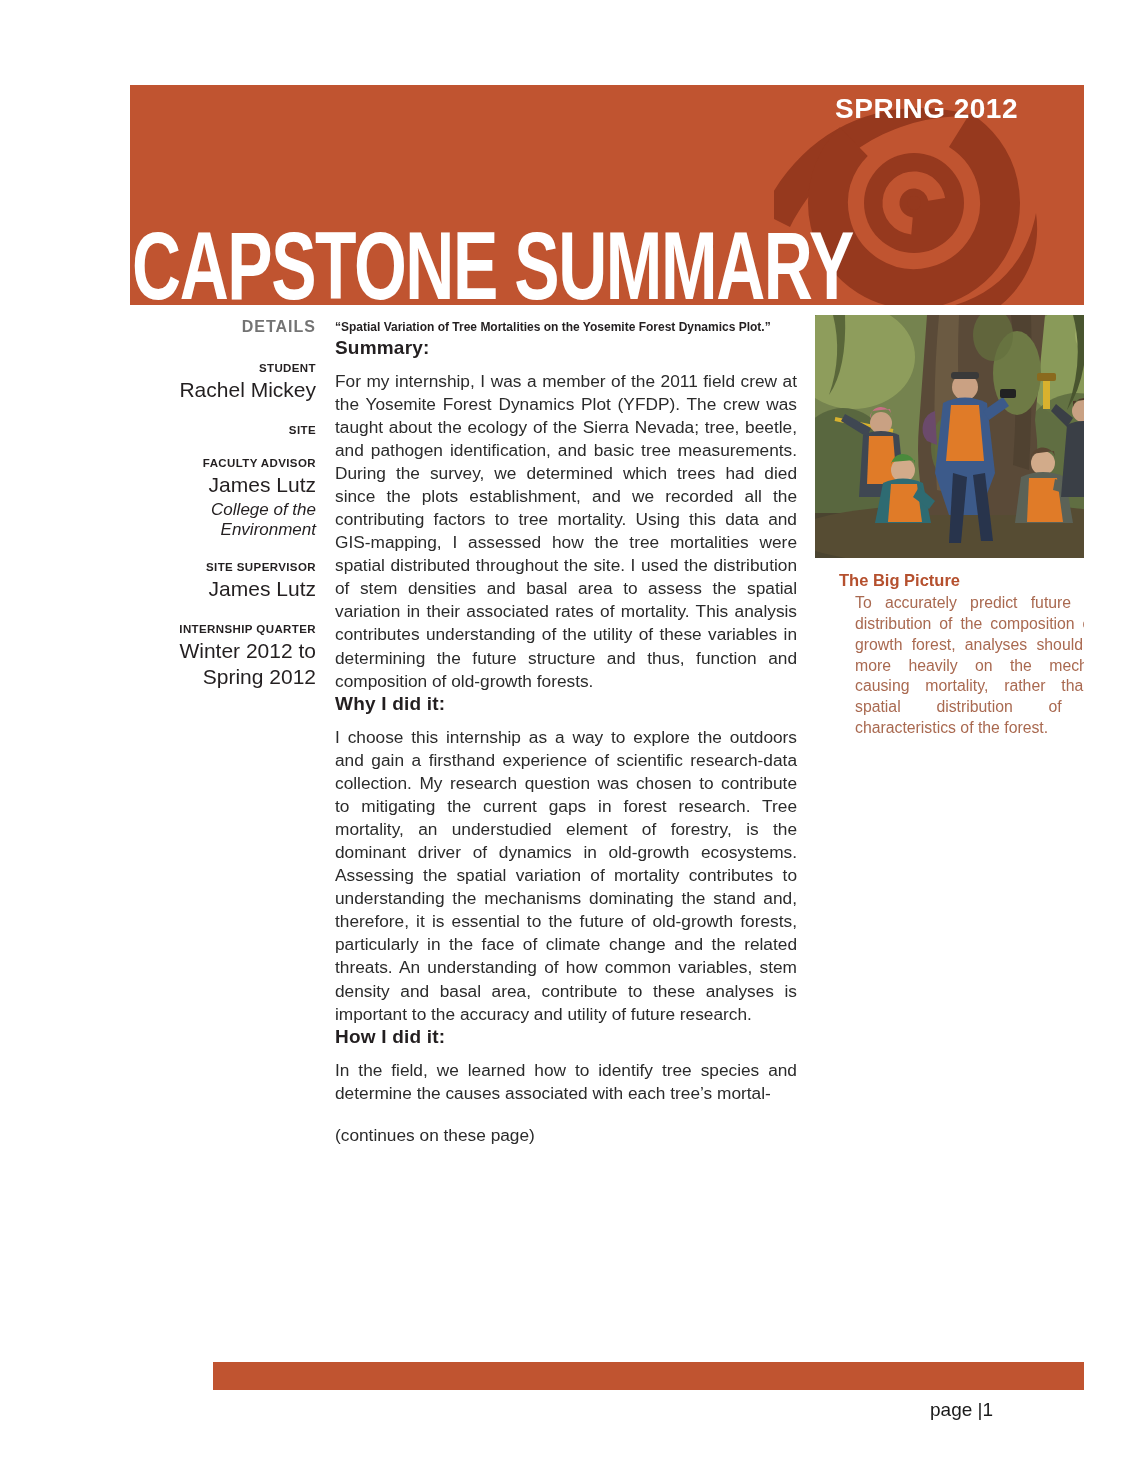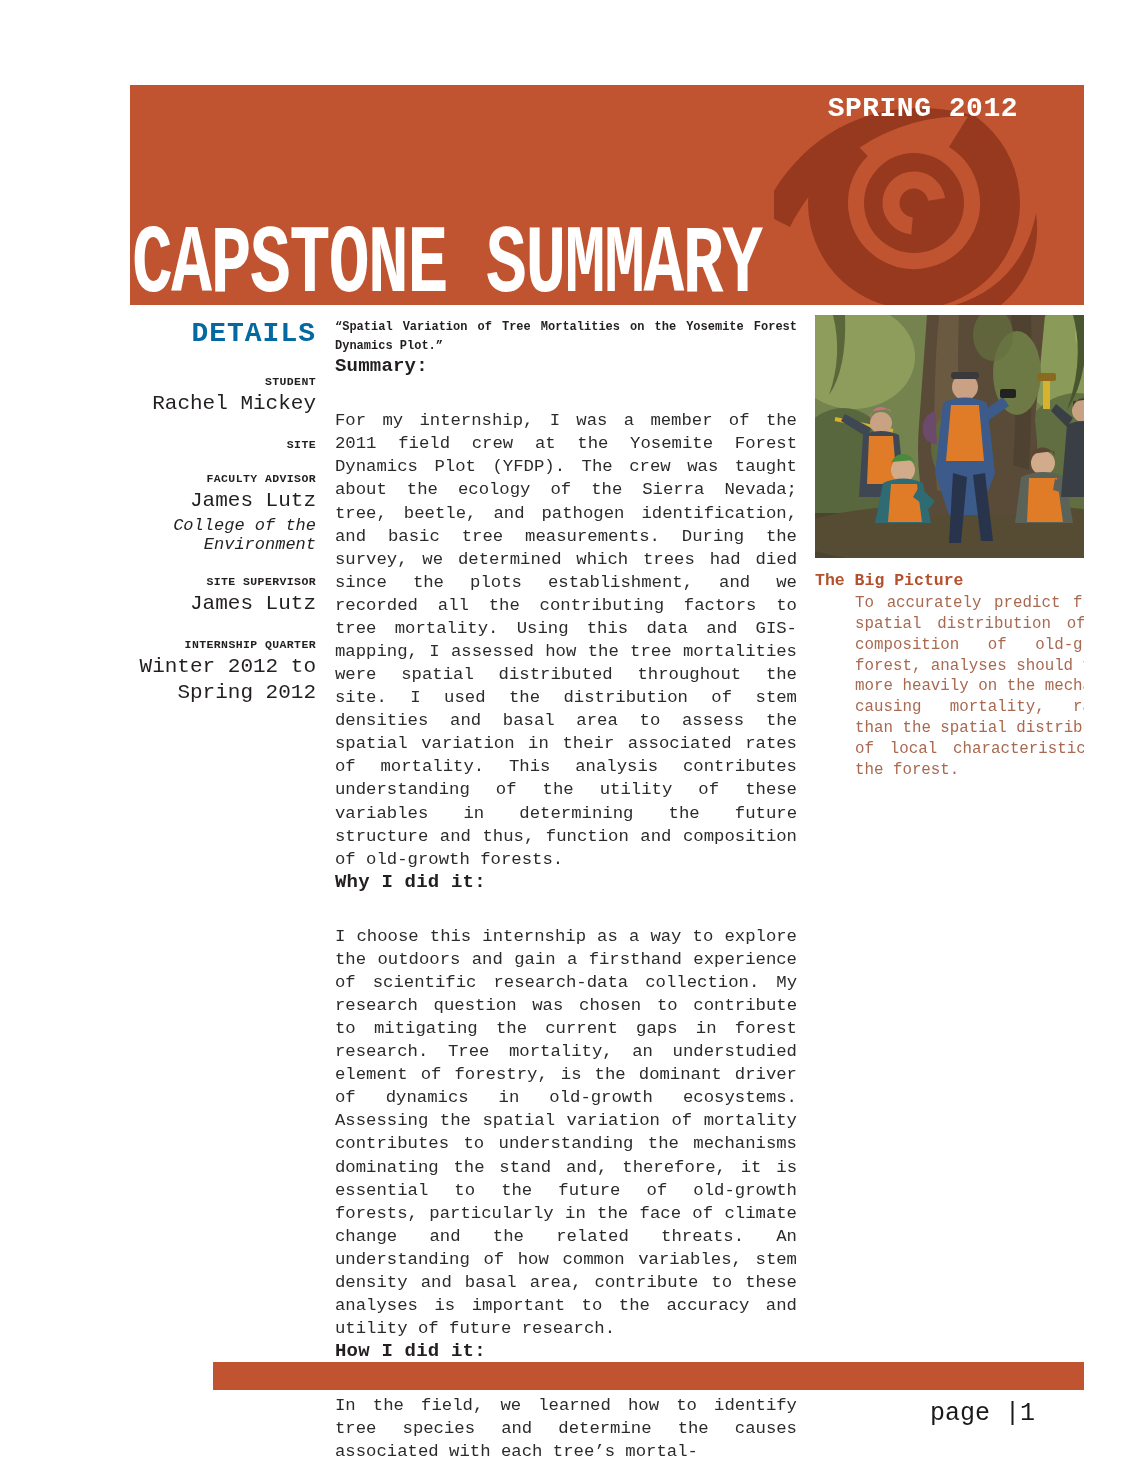--- a/index.html
+++ b/index.html
@@ -1,20 +1,20 @@
 <!DOCTYPE html>
 <html><head>
 <meta charset="utf-8">
 <style>
   * { margin:0; padding:0; box-sizing:border-box; }
   html,body { background:#ffffff; }
   .page {
     position:relative; width:1029px; height:1475px; margin:0 auto;
     background:#ffffff; overflow:hidden;
-    font-family:Liberation Mono, monospace; color:#2b2b2b;
+    font-family:Liberation Sans, sans-serif; color:#2b2b2b;
   }
   
   .banner {
     position:absolute; left:75px; top:85px; right:0; height:220px;
     background:#c05430; overflow:hidden;
   }
   .issue {
     position:absolute; top:8px; right:66px; z-index:3;
     color:#ffffff; font-size:28px; font-weight:bold; letter-spacing:0.5px;
   }
@@ -24,64 +24,64 @@
     color:#ffffff; font-size:97px; font-weight:800; letter-spacing:-2px;
     line-height:1; white-space:nowrap;
     transform:scaleX(0.70); transform-origin:left bottom;
   }
   
   .sidebar {
     position:absolute; left:75px; top:318px; width:186px;
     text-align:right; color:#231f20;
   }
   .details-heading {
-    color:#0369a1; font-size:28px; font-weight:bold; letter-spacing:1px;
+    color:#737373; font-size:16px; font-weight:bold; letter-spacing:1px;
     margin-bottom:26px;
   }
   .field { margin-bottom:21px; }
   .field-label {
     font-size:11.5px; font-weight:bold; letter-spacing:0.4px;
     margin-bottom:3px; color:#231f20;
   }
   .field-value { font-size:21px; line-height:1.25; }
   .field-note { font-size:17px; font-style:italic; margin-top:1px; }
   
   .main { position:absolute; left:280px; top:318px; width:462px; }
   .article-title {
     font-size:12px; font-weight:bold; line-height:1.55; color:#231f20;
     text-align:justify;
   }
   .section-heading {
     font-size:19px; font-weight:bold; color:#231f20; 
     letter-spacing:0.2px;
   }
   .section-body {
-    margin-top:32px; font-size:17.3px; line-height:1.335;
+    margin-top:11px; font-size:17.3px; line-height:1.335;
     text-align:justify; color:#2b2b2b;
   }
   .continuation { margin-top:20px; font-size:17.3px; }
   
   .right-col { position:absolute; left:760px; top:315px; width:315px; }
   .photo { width:315px; height:243px; display:block; }
   .bp-heading {
-    margin-top:13px; font-size:16.5px; font-weight:bold; color:#b5502e;
+    margin-top:13px; font-size:16.5px; font-weight:bold; color:#b5502e;margin-left:24px;
   }
   .bp-body {
     margin-top:3px; font-size:15.8px; line-height:1.32; text-align:justify;
     color:#a96950;
     margin-left:40px;
   }
   
   .footer-bar {
     position:absolute; left:158px; right:0; top:1362px; height:28px;
     background:#c05430;
   }
   .page-number {
     position:absolute; left:875px; top:1399px;
-    font-size:25px; color:#1a1a1a;
+    font-size:19px; color:#1a1a1a;
   }
 </style>
 </head>
 <body>
 
 <div class="page">
 
   <div class="banner">
     <div class="issue">SPRING 2012</div>
     <div class="swirl-wrap">

